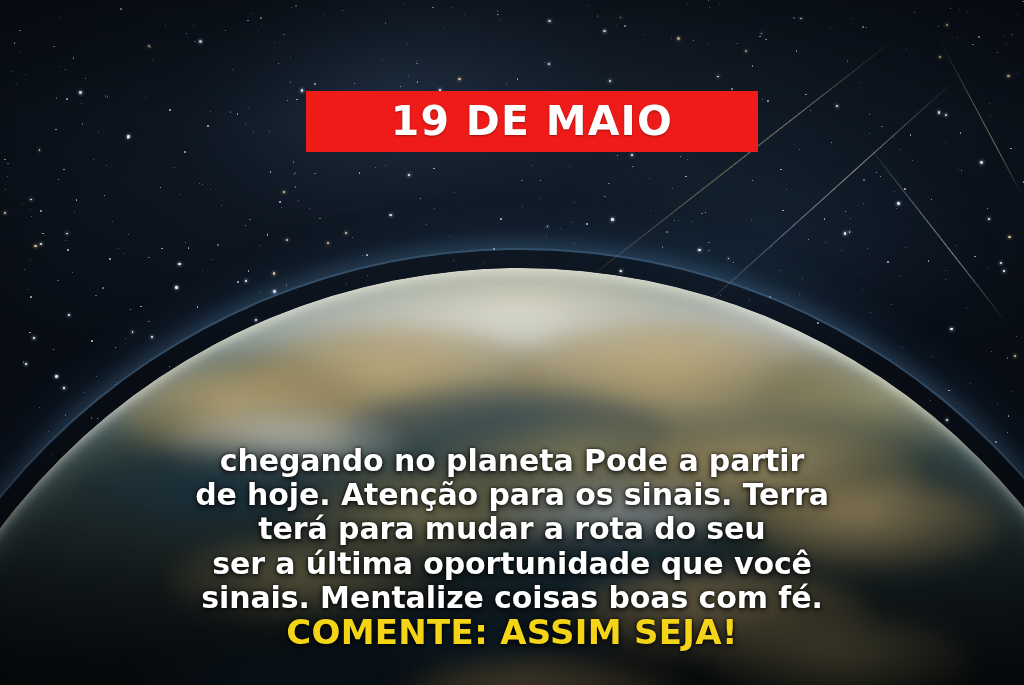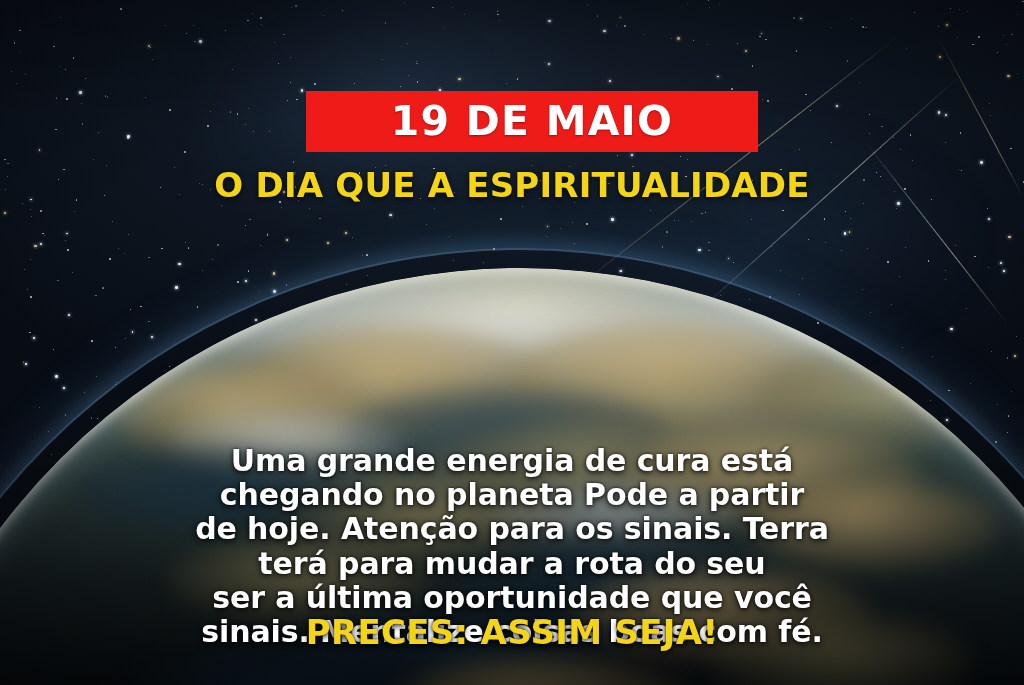--- a/index.html
+++ b/index.html
@@ -676,28 +676,26 @@
 
   <div class="vignette"></div>
 
   <div class="content">
 
     <div class="date-banner">
       <span class="date-banner-text">19 DE MAIO</span>
     </div>
 
     <div class="headline">
-      <span class="hl-line">O DIA QUE A ESPIRITUALIDADE</span>
     </div>
 
     <div class="body-copy">
-      <span class="bc-line">Uma grande energia de cura está</span>
       <span class="bc-line">chegando no planeta Pode a partir</span>
       <span class="bc-line">de hoje. Atenção para os sinais. Terra</span>
       <span class="bc-line">terá para mudar a rota do seu</span>
       <span class="bc-line">ser a última oportunidade que você</span>
       <span class="bc-line">sinais. Mentalize coisas boas com fé.</span>
     </div>
 
-    <div class="cta">PRECES: ASSIM SEJA!</div>
+    <div class="cta">COMENTE: ASSIM SEJA!</div>
 
   </div>
 </div>
 
 </body></html>

